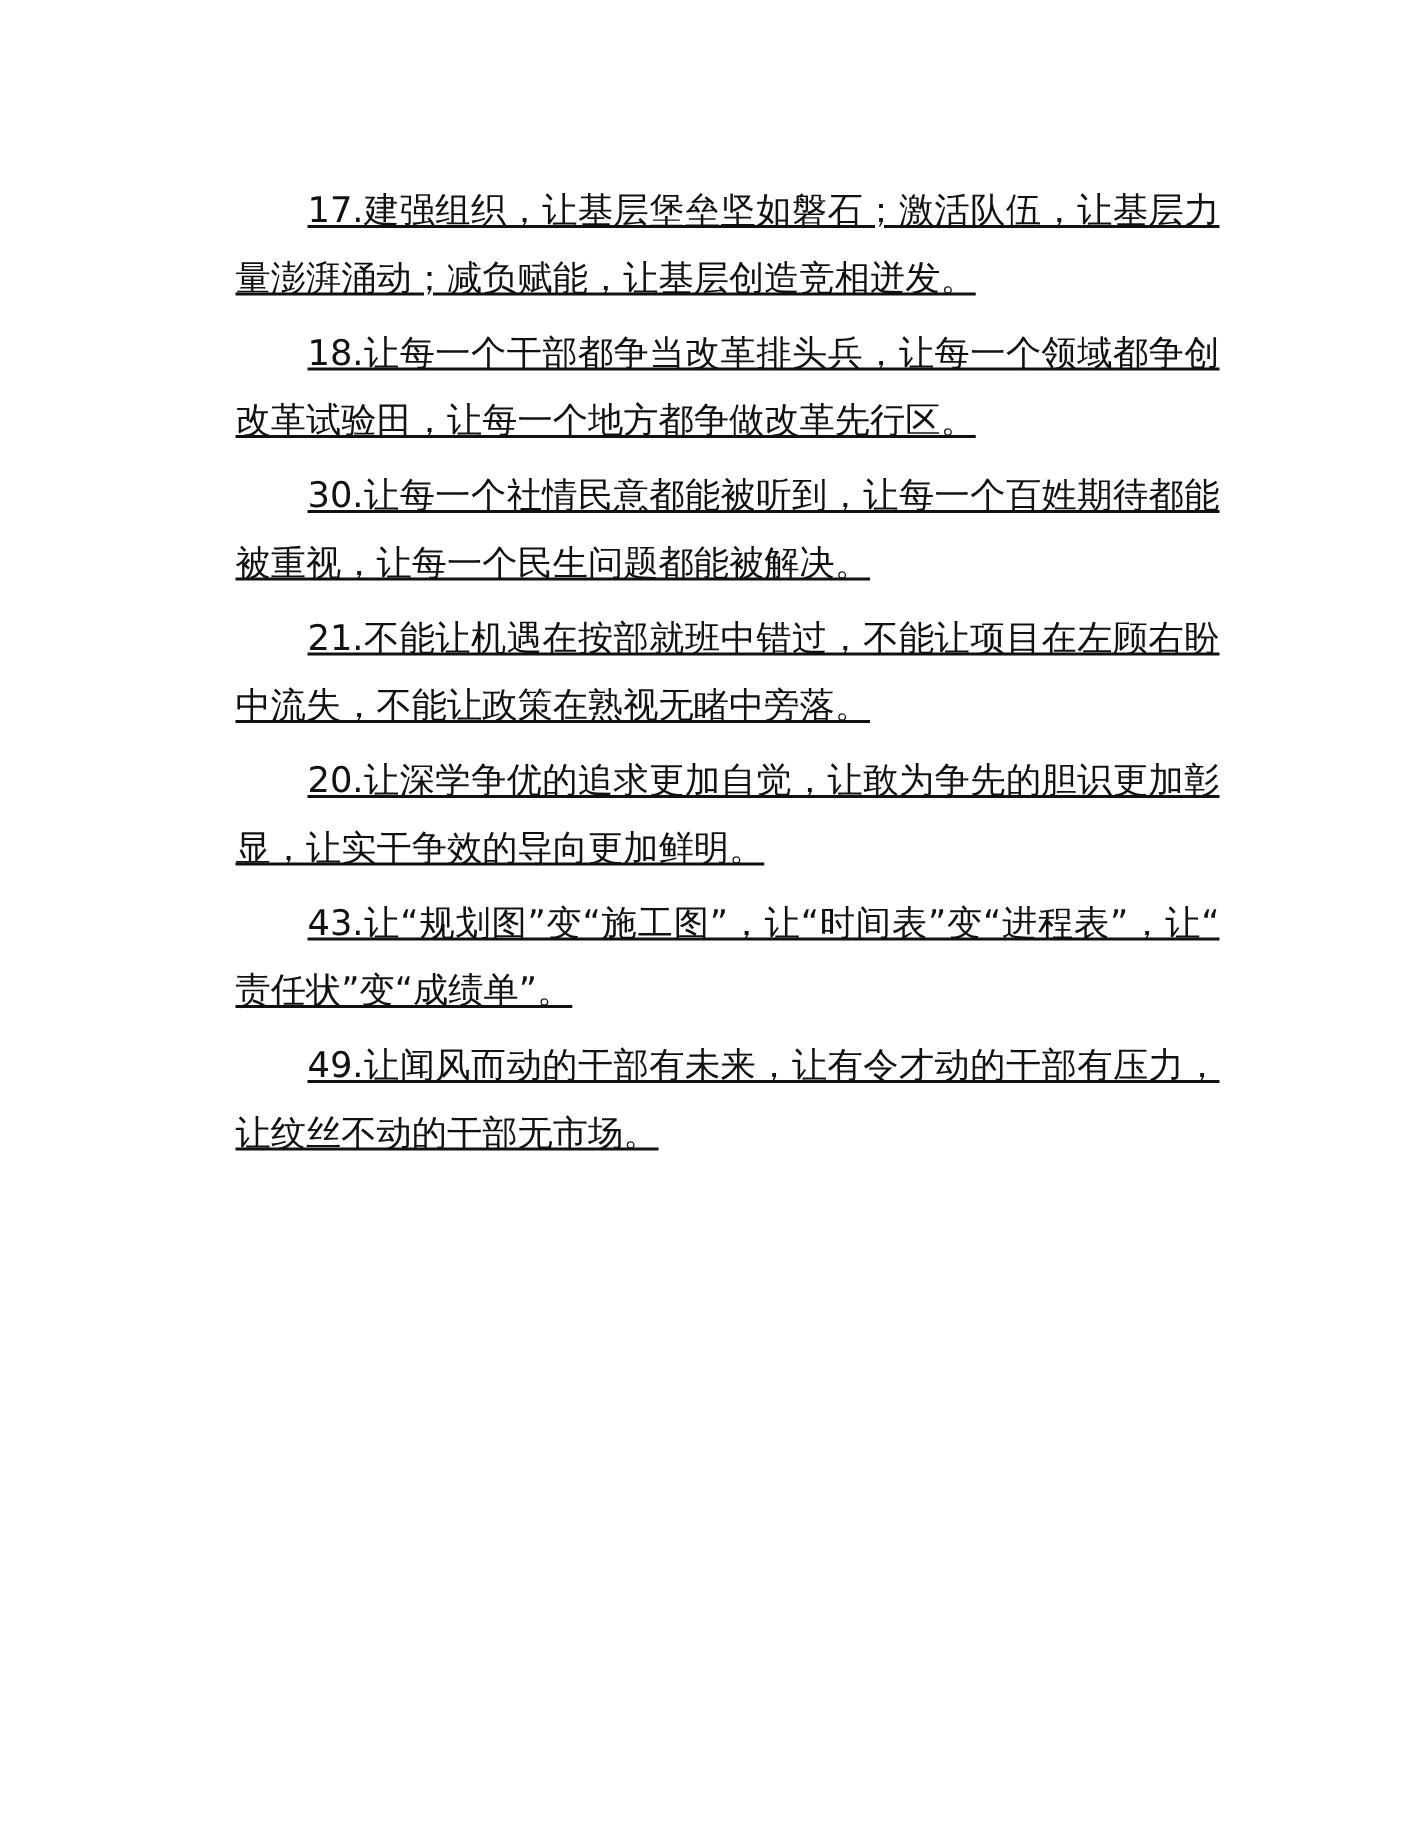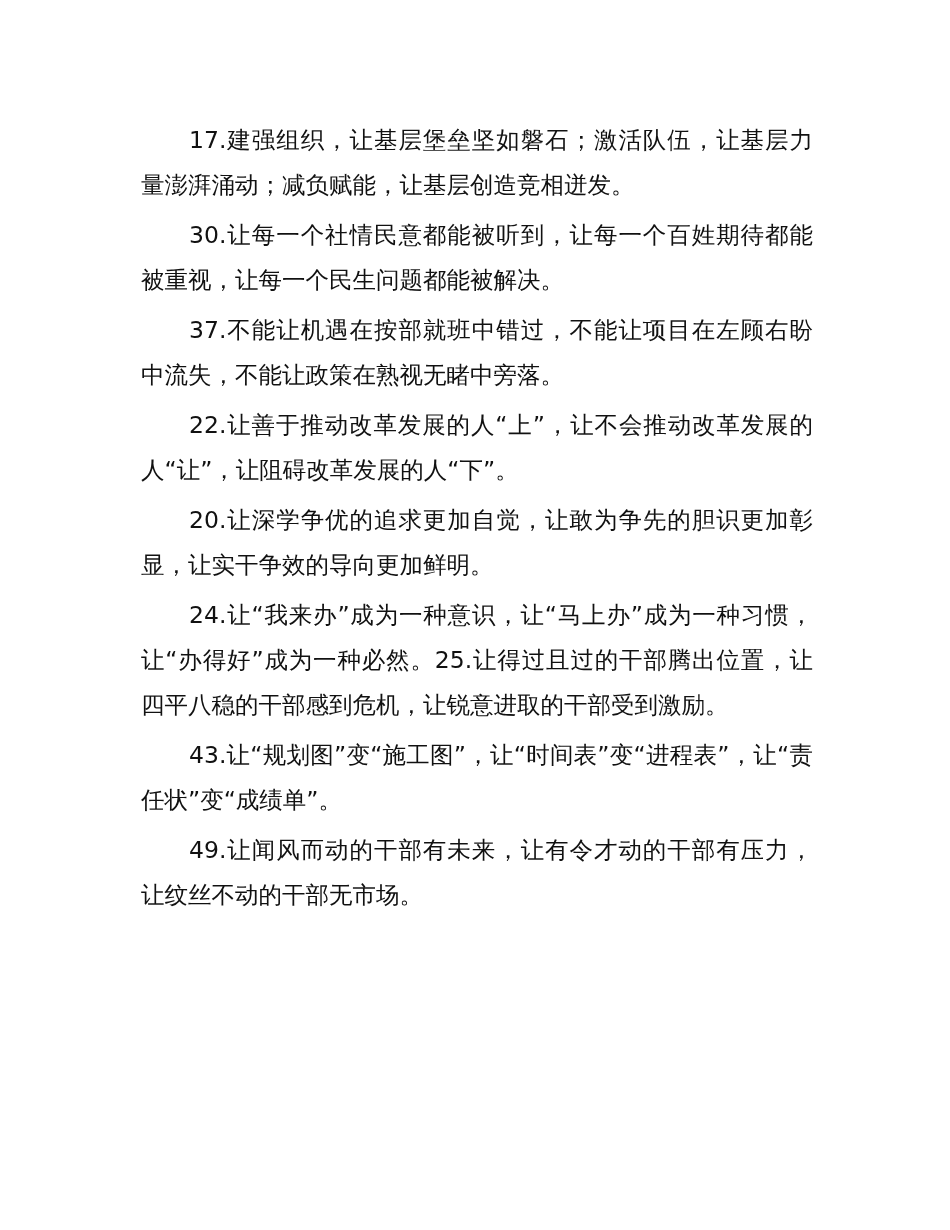--- a/index.html
+++ b/index.html
@@ -14,35 +14,35 @@
       position: absolute;
       left: 141px;
       top: 118px;
       width: 672px;
       font-family: "DejaVu Sans", sans-serif;
       font-size: 23.5px;
       color: #111111;
       line-height: 45px;
     }
     .para {
-      margin: 0 0 5px 0;
+      margin: 0 0 5px 16px;
       text-indent: 48px;
       text-align: justify;
       text-align-last: left;
       word-break: break-all;
       line-break: anywhere;
+      text-decoration: underline;
     }
   </style>
 </head>
 <body>
 
 <div class="page">
   <div class="content">
     <p class="para">17.建强组织，让基层堡垒坚如磐石；激活队伍，让基层力量澎湃涌动；减负赋能，让基层创造竞相迸发。</p>
+    <p class="para">18.让每一个干部都争当改革排头兵，让每一个领域都争创改革试验田，让每一个地方都争做改革先行区。</p>
     <p class="para">30.让每一个社情民意都能被听到，让每一个百姓期待都能被重视，让每一个民生问题都能被解决。</p>
-    <p class="para">37.不能让机遇在按部就班中错过，不能让项目在左顾右盼中流失，不能让政策在熟视无睹中旁落。</p>
-    <p class="para">22.让善于推动改革发展的人“上”，让不会推动改革发展的人“让”，让阻碍改革发展的人“下”。</p>
+    <p class="para">21.不能让机遇在按部就班中错过，不能让项目在左顾右盼中流失，不能让政策在熟视无睹中旁落。</p>
     <p class="para">20.让深学争优的追求更加自觉，让敢为争先的胆识更加彰显，让实干争效的导向更加鲜明。</p>
-    <p class="para">24.让“我来办”成为一种意识，让“马上办”成为一种习惯，让“办得好”成为一种必然。25.让得过且过的干部腾出位置，让四平八稳的干部感到危机，让锐意进取的干部受到激励。</p>
     <p class="para">43.让“规划图”变“施工图”，让“时间表”变“进程表”，让“责任状”变“成绩单”。</p>
     <p class="para">49.让闻风而动的干部有未来，让有令才动的干部有压力，让纹丝不动的干部无市场。</p>
   </div>
 </div>
 
 </body></html>

